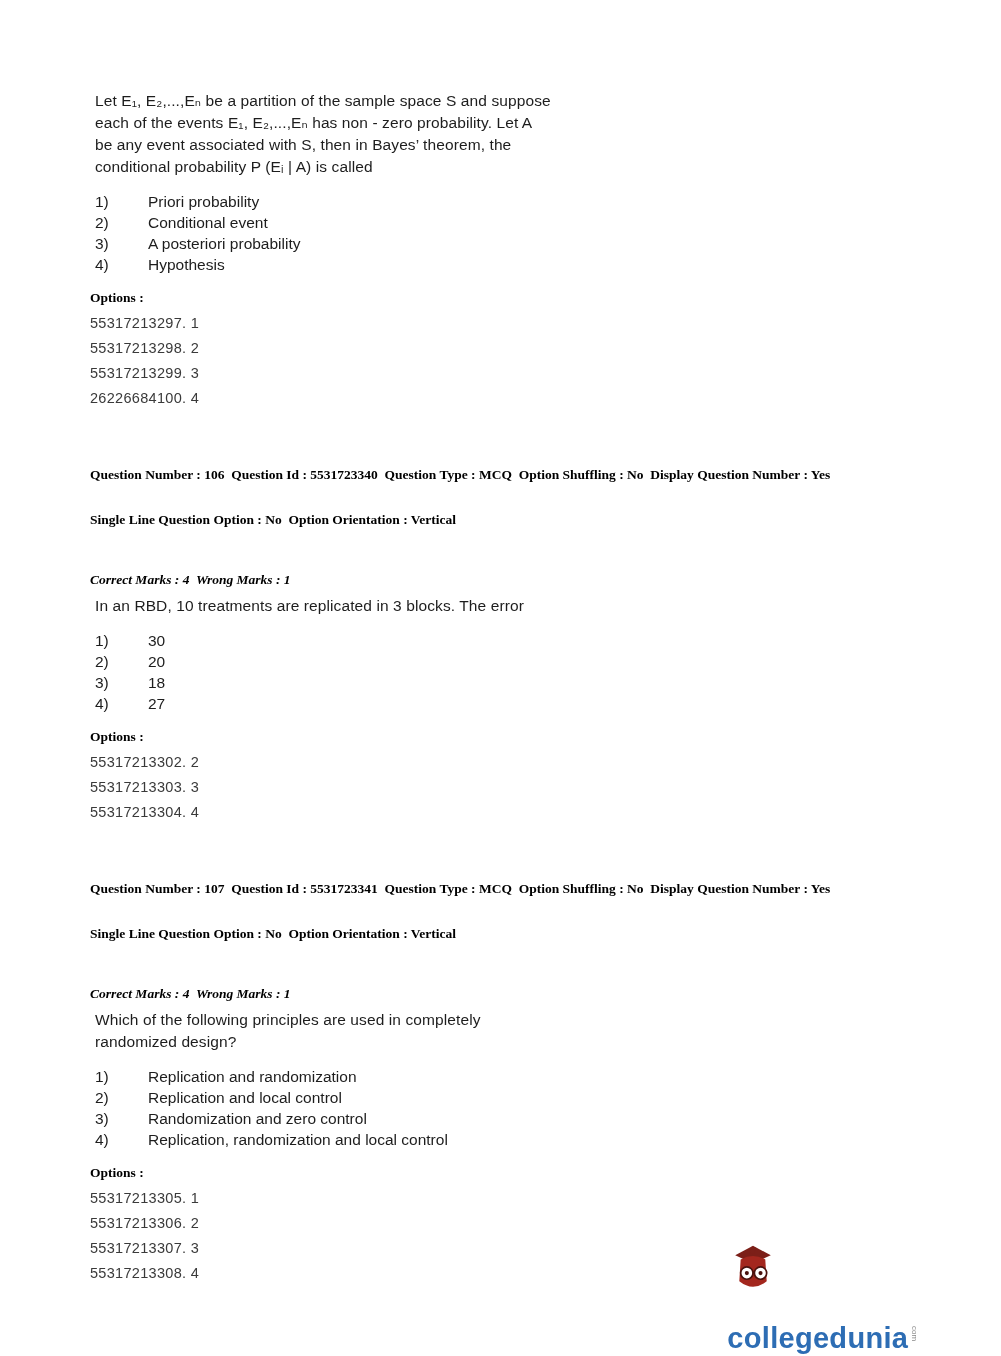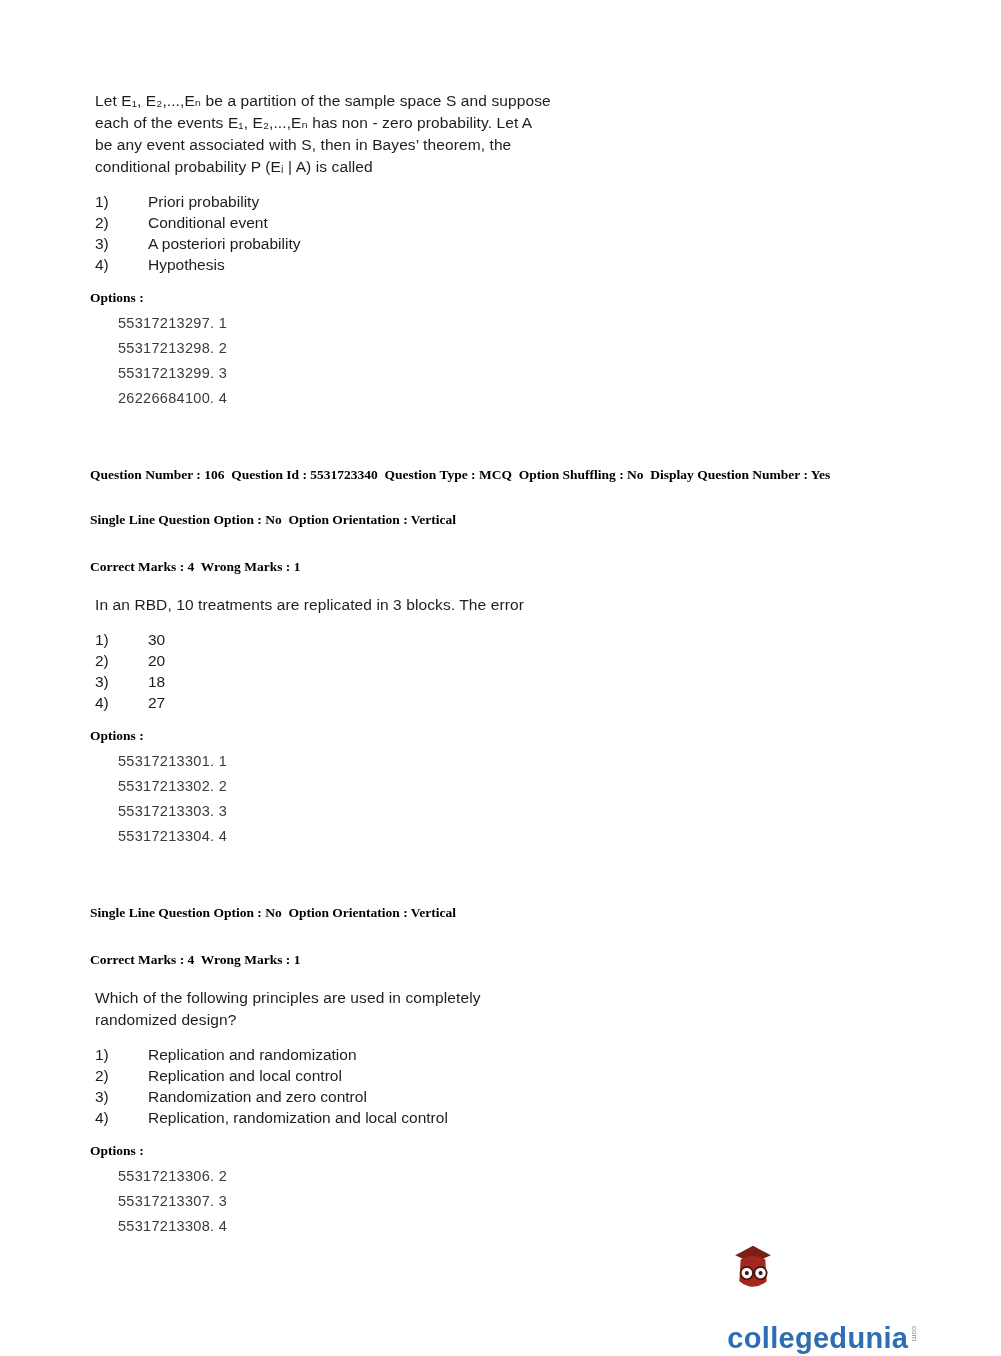--- a/index.html
+++ b/index.html
@@ -7,36 +7,36 @@
   body {
     width:1001px; height:1356px; position:relative; overflow:hidden;
     font-family:"Liberation Sans","DejaVu Sans",sans-serif;
   }
   .page { position:absolute; inset:0; padding:90px 60px 0 90px; }
 
   .qbody {
     font-size:15.5px; line-height:22px; color:#1d1d1d;
     margin-left:5px; letter-spacing:0.1px;
   }
-  .mt8 { margin-top:20px; }
+  .mt8 { margin-top:8px; }
 
   .choices { margin-top:13px; margin-left:5px; }
   .choice { display:flex; font-size:15.5px; line-height:21px; color:#1d1d1d; }
   .cnum { width:53px; flex:0 0 53px; }
 
   .meta, .marks, .opts-heading {
     font-family:"Liberation Serif","DejaVu Serif",serif;
     font-weight:bold; font-size:13.5px; line-height:15px; color:#000;
     white-space:pre-wrap;
   }
   .meta { margin-top:26px; }
-  .marks { margin-top:2px; }
+  .marks { margin-top:15px;font-style:italic; }
   .opts-heading { margin-top:15px; }
 
-  .opt-ids { margin-top:6px;margin-left:28px; }
+  .opt-ids { margin-top:6px; }
   .opt-id { font-size:14.5px; line-height:25px; color:#3a3a3a; letter-spacing:0.3px; }
 
   .footer { position:absolute; top:1243px; right:30px; display:flex; align-items:flex-start; gap:27px;flex-direction:column; }
   .mascot { width:52px; height:70px; flex:0 0 52px; }
   .brand-row { display:flex; align-items:flex-start; }
   .brand { font-size:29px; font-weight:bold; color:#2d6db4; letter-spacing:0.3px; line-height:32px; }
   .brand-suffix { font-size:8px; color:#8a8a8a; writing-mode:vertical-rl; margin-left:2px; margin-top:4px; }
   .tagline { font-size:13px; color:#e14b3b; margin-top:20px; font-weight:bold; }
 </style>
 </head>
@@ -100,29 +100,29 @@
         <span class="cnum">3)</span>
         <span class="ctext">18</span>
       </div>
       <div class="choice">
         <span class="cnum">4)</span>
         <span class="ctext">27</span>
       </div>
     </div>
     <div class="opts-heading">Options :</div>
     <div class="opt-ids">
-      <div class="opt-id">55317213301. 1</div>
       <div class="opt-id">55317213302. 2</div>
       <div class="opt-id">55317213303. 3</div>
       <div class="opt-id">55317213304. 4</div>
     </div>
   </section>
 
   <section>
     <div class="meta">
+      <div>Question Number : 107  Question Id : 5531723341  Question Type : MCQ  Option Shuffling : No  Display Question Number : Yes</div>
       <div>Single Line Question Option : No  Option Orientation : Vertical</div>
     </div>
     <div class="marks">Correct Marks : 4  Wrong Marks : 1</div>
     <div class="qbody mt8">
       <div>Which of the following principles are used in completely</div>
       <div>randomized design?</div>
     </div>
     <div class="choices">
       <div class="choice">
         <span class="cnum">1)</span>
@@ -136,20 +136,21 @@
         <span class="cnum">3)</span>
         <span class="ctext">Randomization and zero control</span>
       </div>
       <div class="choice">
         <span class="cnum">4)</span>
         <span class="ctext">Replication, randomization and local control</span>
       </div>
     </div>
     <div class="opts-heading">Options :</div>
     <div class="opt-ids">
+      <div class="opt-id">55317213305. 1</div>
       <div class="opt-id">55317213306. 2</div>
       <div class="opt-id">55317213307. 3</div>
       <div class="opt-id">55317213308. 4</div>
     </div>
   </section>
 
   <section>
     <div class="meta">
       
       

